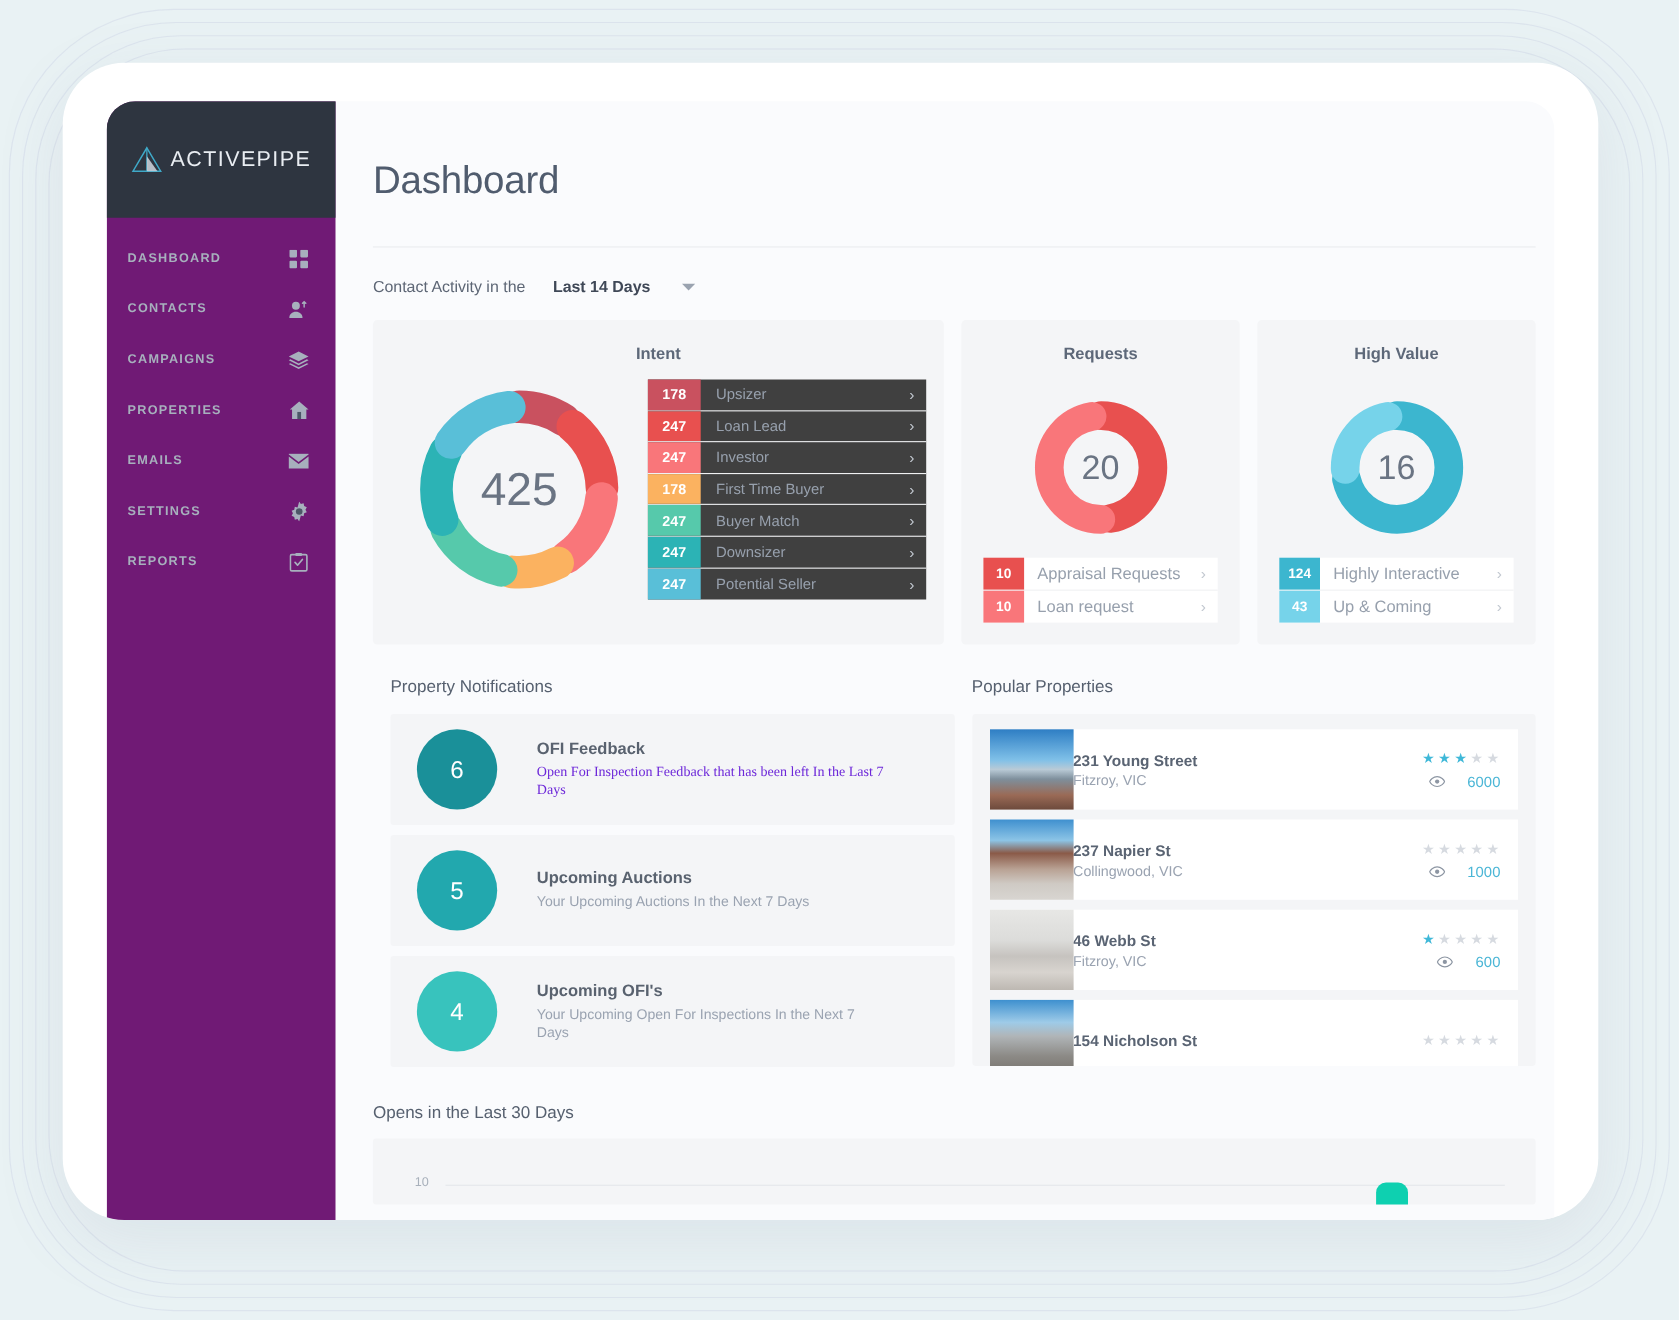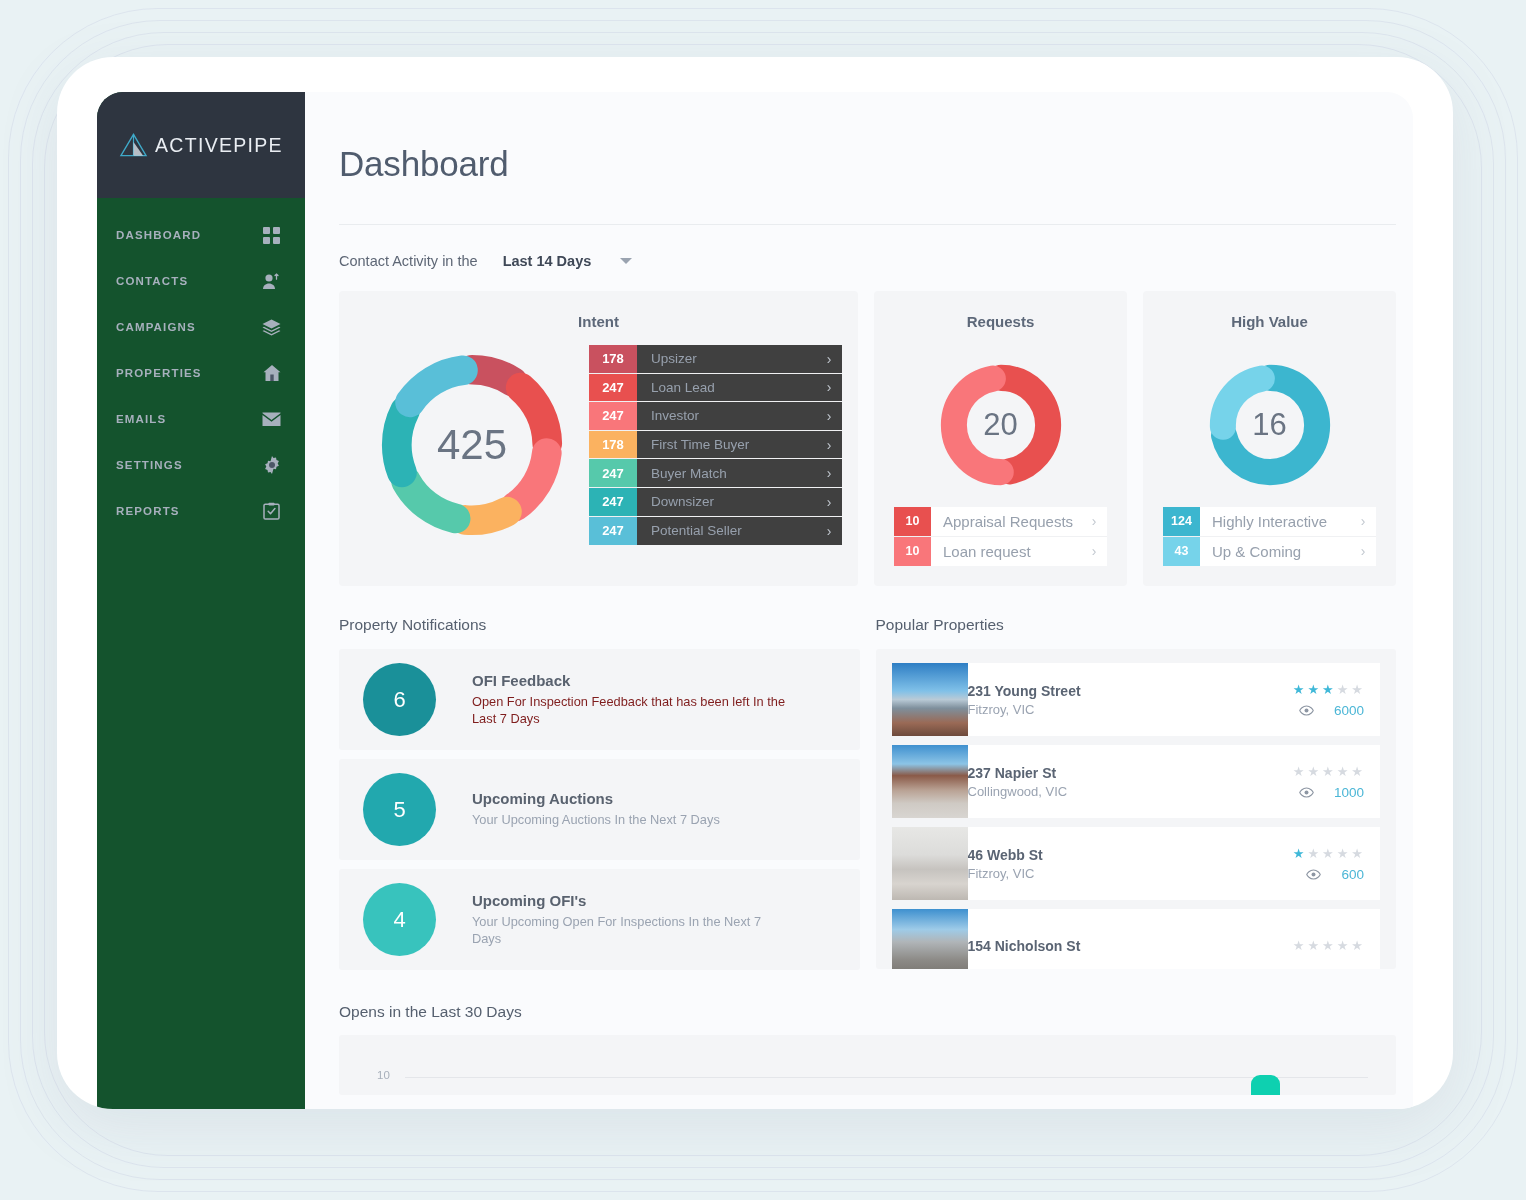--- a/index.html
+++ b/index.html
@@ -29,21 +29,21 @@
     overflow:hidden;
   }
   #screen {
     position:absolute; left:40px; top:35px; width:1316px; height:1017px;
     background:#fafbfd; border-radius:26px 26px 0 0; overflow:hidden;
     display:flex;
   }
 
   
   #sidebar {
-    width:208px; flex:0 0 208px; background:#14532d;
+    width:208px; flex:0 0 208px; background:#701a75;
     border-radius:18px 0 0 0;
     display:flex; flex-direction:column;
   }
   #brand {
     height:106px; background:#2e3540;
     border-radius:18px 0 0 0;
     display:flex; align-items:center; justify-content:center;
   }
   .logo-wrap { display:flex; align-items:center; gap:7px; }
   .logo-mark { width:29px; height:26px; display:block; }
@@ -113,37 +113,37 @@
   .lg-arrow { flex:0 0 26px; display:flex; align-items:center; justify-content:center; color:#c2c8d0; font-size:14px; }
 
   .narrow-body { display:flex; flex-direction:column; align-items:center; }
   .narrow-donut { margin:18px 0 20px; }
   .narrow-legend { width:calc(100% - 40px); background:#fff; }
   .narrow-legend .lg-num { flex:0 0 37px; font-size:12.5px; }
   .narrow-legend .legend-row { height:29.5px; }
   .narrow-legend .lg-label { font-size:15px; padding-left:12px; }
 
   
-  #mid { display:flex; gap:16px; margin-top:30px; padding-right:17px; }
+  #mid { display:flex; gap:16px; margin-top:30px; padding-right:17px;margin-left:16px; }
   .col { flex:1; min-width:0; }
   .sec-title { font-size:15.5px; color:#56606f; margin-bottom:15px; }
 
   .notif {
     background:#f4f5f7; border-radius:3px; height:101px;
     display:flex; align-items:center; padding:0 24px; margin-bottom:9px; cursor:pointer;
   }
   .notif-circle {
     flex:0 0 73px; height:73px; border-radius:50%;
     display:flex; align-items:center; justify-content:center;
     color:#fff; font-size:22px; font-weight:400;
   }
   .notif-text { margin-left:36px; }
   .notif-title { font-size:15px; font-weight:700; color:#59626f; margin-bottom:4px; }
   .notif-sub { font-size:12.8px; color:#9aa3b1; line-height:1.35; max-width:320px; }
-  .notif-sub.dark { color:#7f1d1d; }
+  .notif-sub.dark { color:#6d28d9;font-family:Liberation Serif, serif; }
 
   .props-wrap { background:#f4f5f7; border-radius:3px; padding:14px 16px; height:320px; overflow:hidden; }
   .prop-row { display:flex; align-items:stretch; background:#fff; height:73px; margin-bottom:9px; cursor:pointer; }
   .prop-thumb { flex:0 0 76px; height:73px; overflow:hidden; position:relative; }
   .prop-info { flex:1; display:flex; flex-direction:column; justify-content:center; }
   .prop-name { font-size:14px; font-weight:700; color:#5a6473; }
   .prop-loc { font-size:13px; color:#9aa3b1; margin-top:3px; }
   .prop-meta { display:flex; flex-direction:column; justify-content:center; align-items:flex-end; padding-right:16px; gap:6px; }
   .stars { display:flex; gap:2px; font-size:13px; letter-spacing:1px; }
   .star { color:#d6dae0; }

